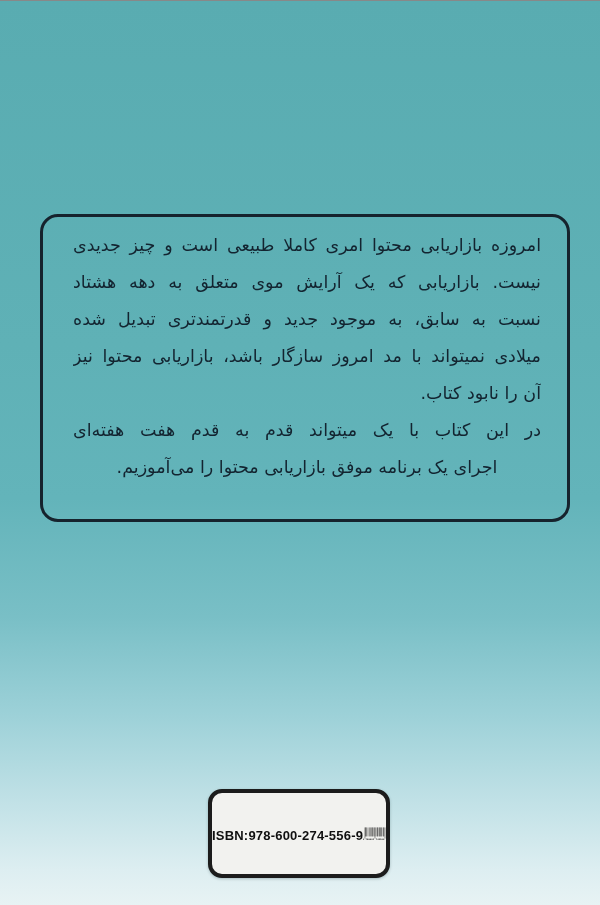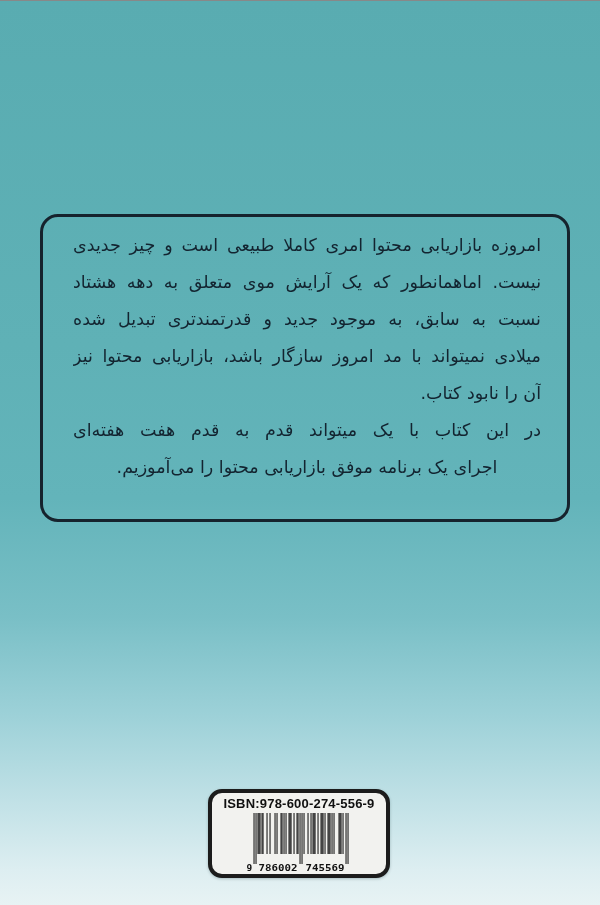--- a/index.html
+++ b/index.html
@@ -53,21 +53,21 @@
   }
   .barcode-label{
     position:absolute;
     left:208px;top:788px;
     width:182px;height:89px;
     box-sizing:border-box;
     background:#f2f2ef;
     border:4px solid #1c1c1c;
     border-radius:14px;
     display:flex;
-    flex-direction:column;
+    flex-direction:row;
     align-items:center;
     box-shadow:0 1px 3px rgba(0,40,45,.25);
   }
   .isbn-text{
     margin-top:3px;
     font-family:"Liberation Sans",sans-serif;
     font-weight:bold;
     font-size:13px;
     letter-spacing:.2px;
     color:#101010;
@@ -80,21 +80,21 @@
   }
 </style>
 </head>
 <body>
 
 <div class="cover">
 
   <div class="text-box">
     <div class="text-content">
       <div class="line">امروزه بازاریابی محتوا امری کاملا طبیعی است و چیز جدیدی</div>
-      <div class="line">نیست. اماهمانطور که یک آرایش موی متعلق به دهه هشتاد</div>
+      <div class="line">نیست. بازاریابی که یک آرایش موی متعلق به دهه هشتاد</div>
       <div class="line">نسبت به سابق، به موجود جدید و قدرتمندتری تبدیل شده</div>
       <div class="line">میلادی نمیتواند با مد امروز سازگار باشد، بازاریابی محتوا نیز</div>
       <div class="line end-right">آن را نابود کتاب.</div>
       <div class="line">در این کتاب با یک میتواند قدم به قدم هفت هفته‌ای</div>
       <div class="line end-center">اجرای یک برنامه موفق بازاریابی محتوا را می‌آموزیم.</div>
     </div>
   </div>
 
   <div class="barcode-label">
     <div class="isbn-text">ISBN:978-600-274-556-9</div>

